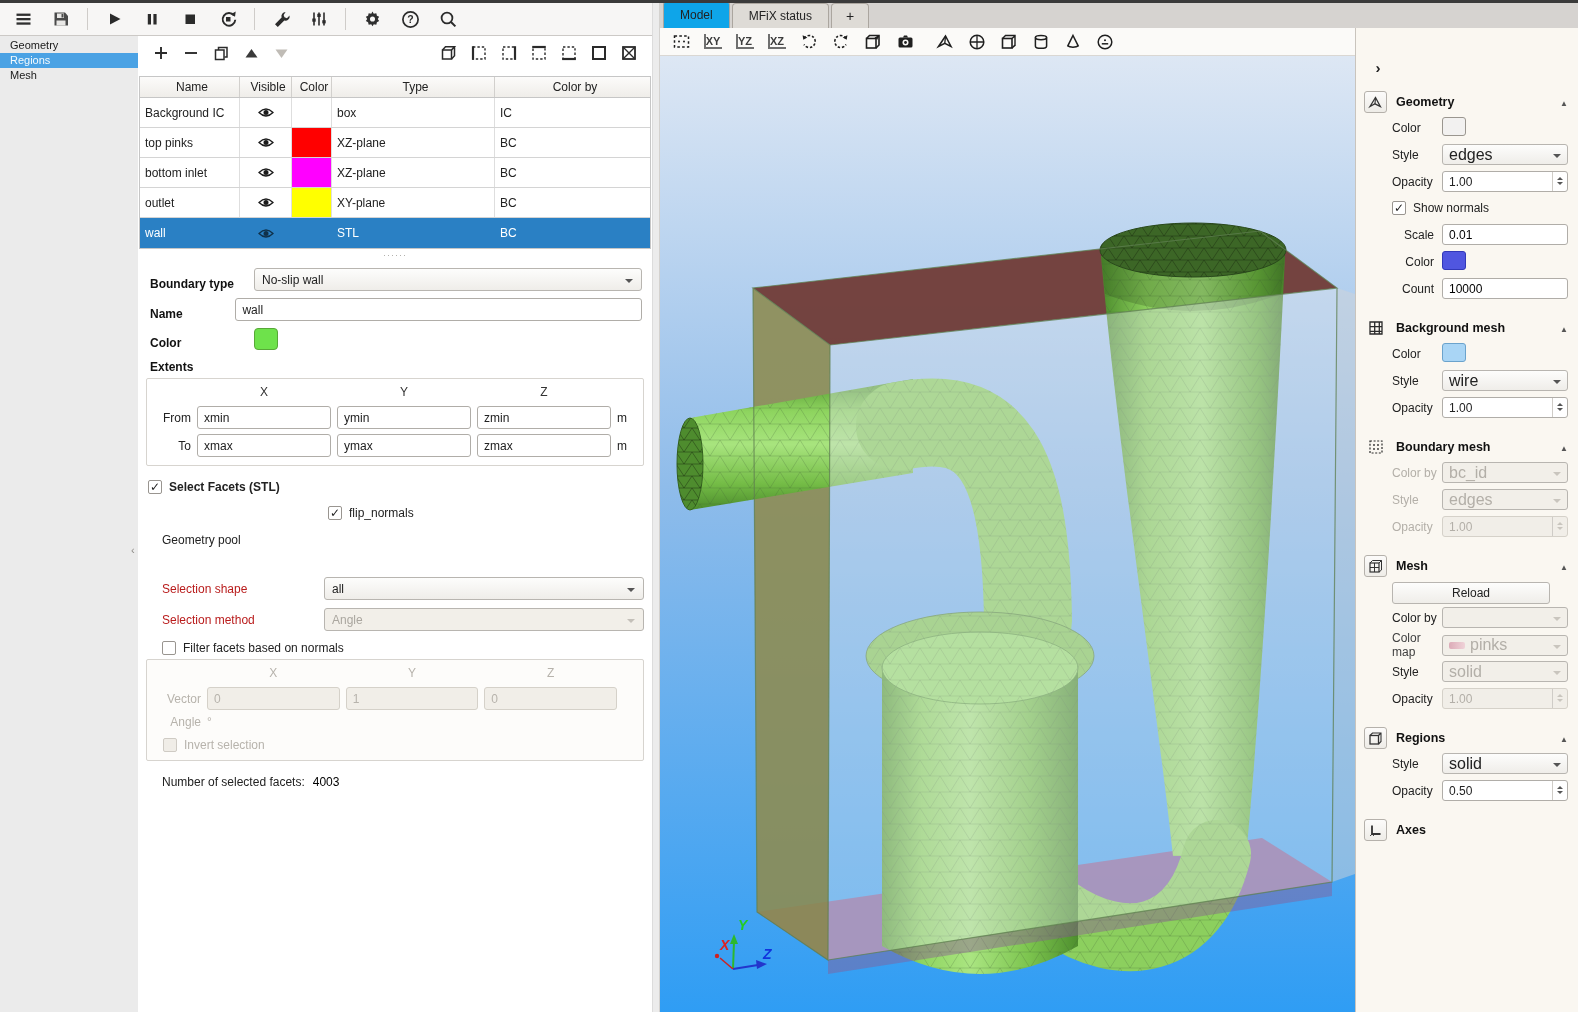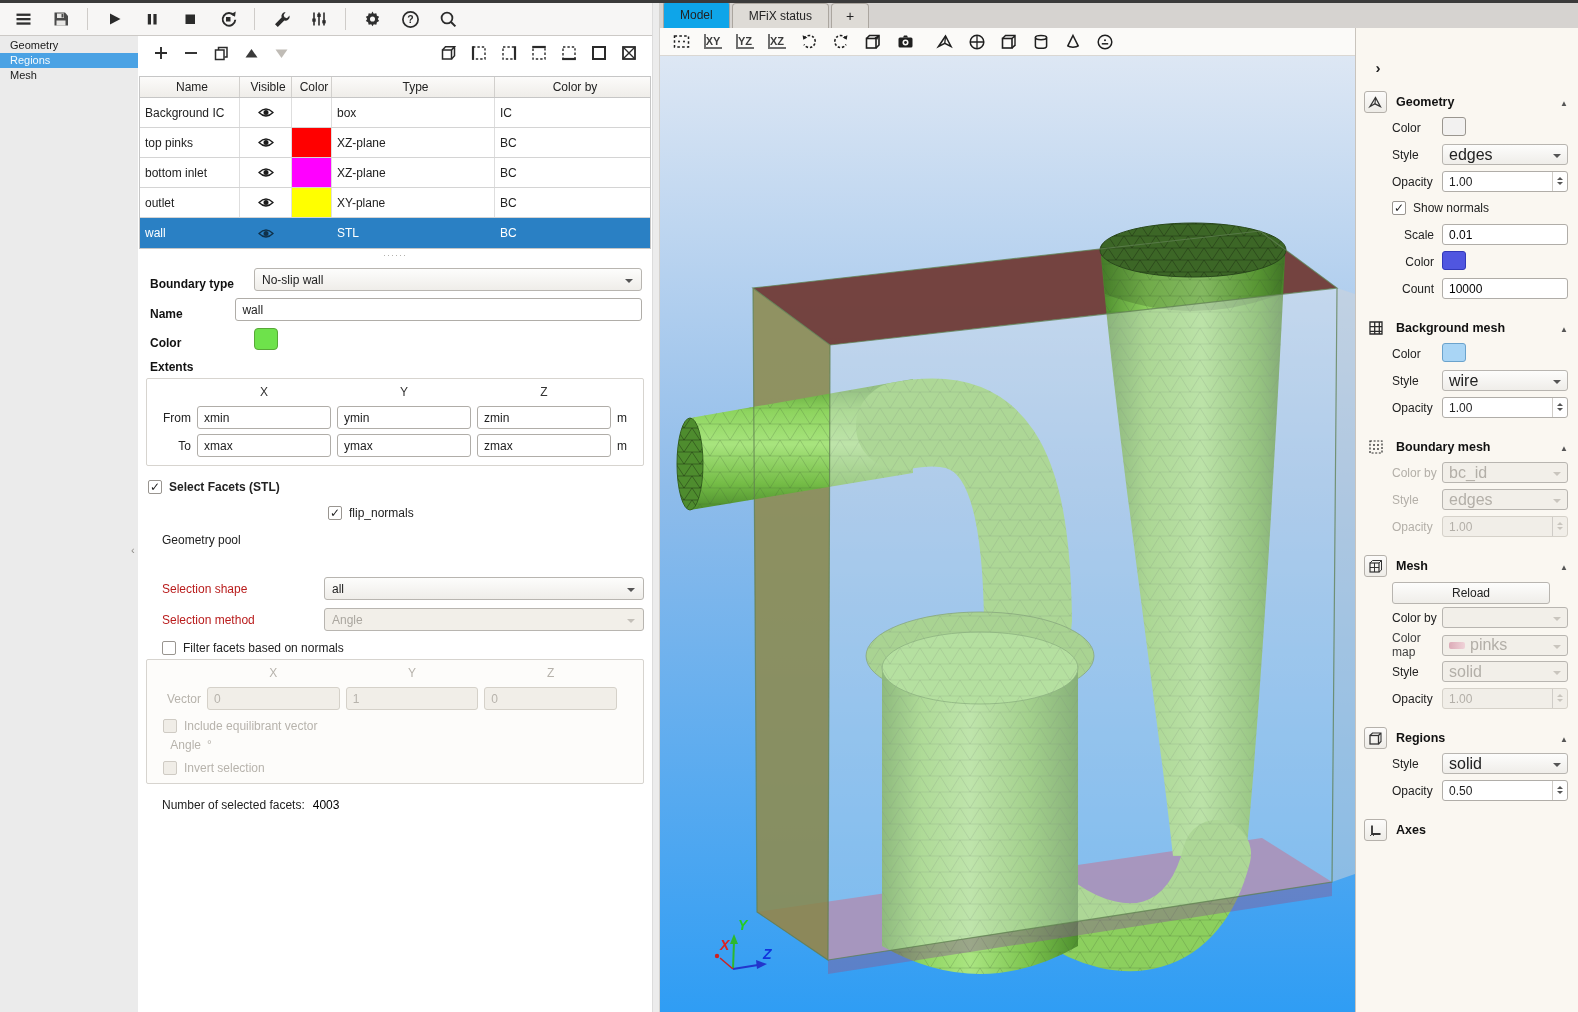--- a/index.html
+++ b/index.html
@@ -455,24 +455,20 @@
           <span>Y</span>
           <span>Z</span>
           <span></span>
         </div>
         <div class="gb-row" style="grid-template-columns:46px 1fr 1fr 1fr 12px">
           <span class="rl">Vector</span>
           <input class="ti dis" value="0" style="">
           <input class="ti dis" value="1" style="">
           <input class="ti dis" value="0" style="">
           <span></span>
-        </div>
-        <div class="cbrow" style="margin:9px 0 0 8px">
-          <span class="cb dis"></span>
-          <span>Include equilibrant vector</span>
         </div>
         <div class="gb-row" style="grid-template-columns:46px 1fr 12px">
           <span class="rl">Angle</span>
           <span>°</span>
         </div>
         <div class="cbrow" style="margin:9px 0 0 8px">
           <span class="cb dis"></span>
           <span>Invert selection</span>
         </div>
       </div>

